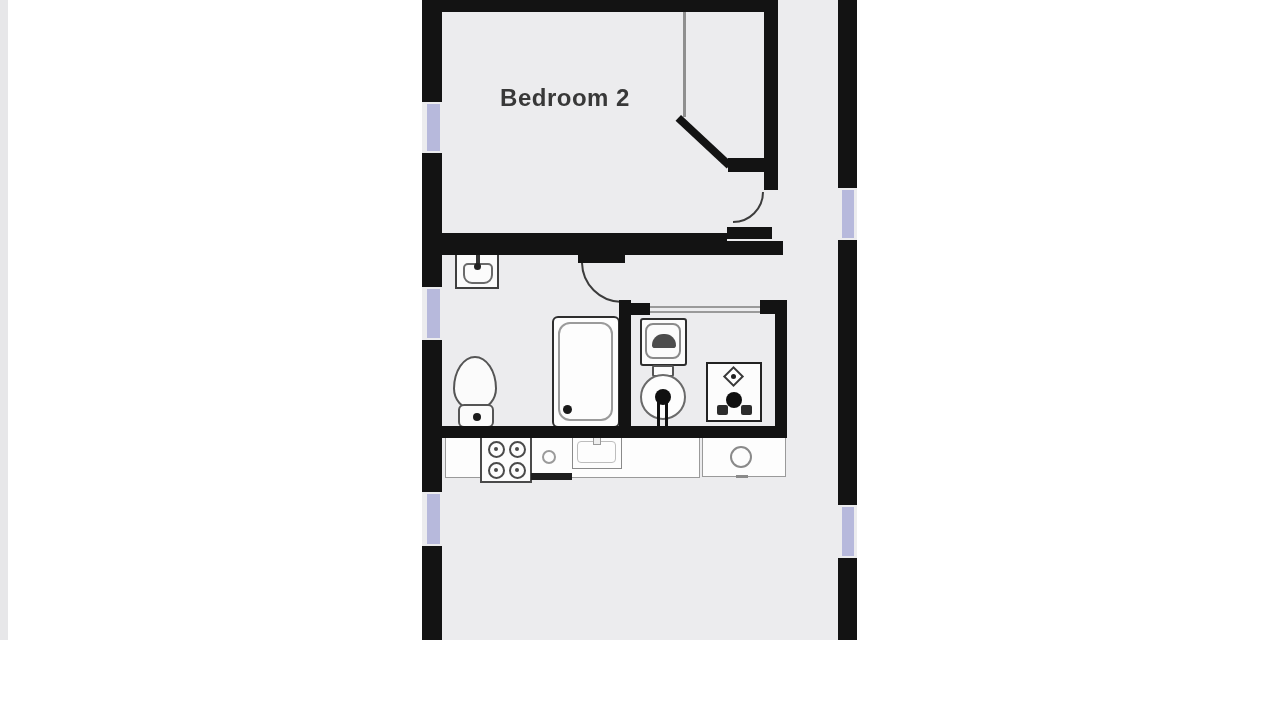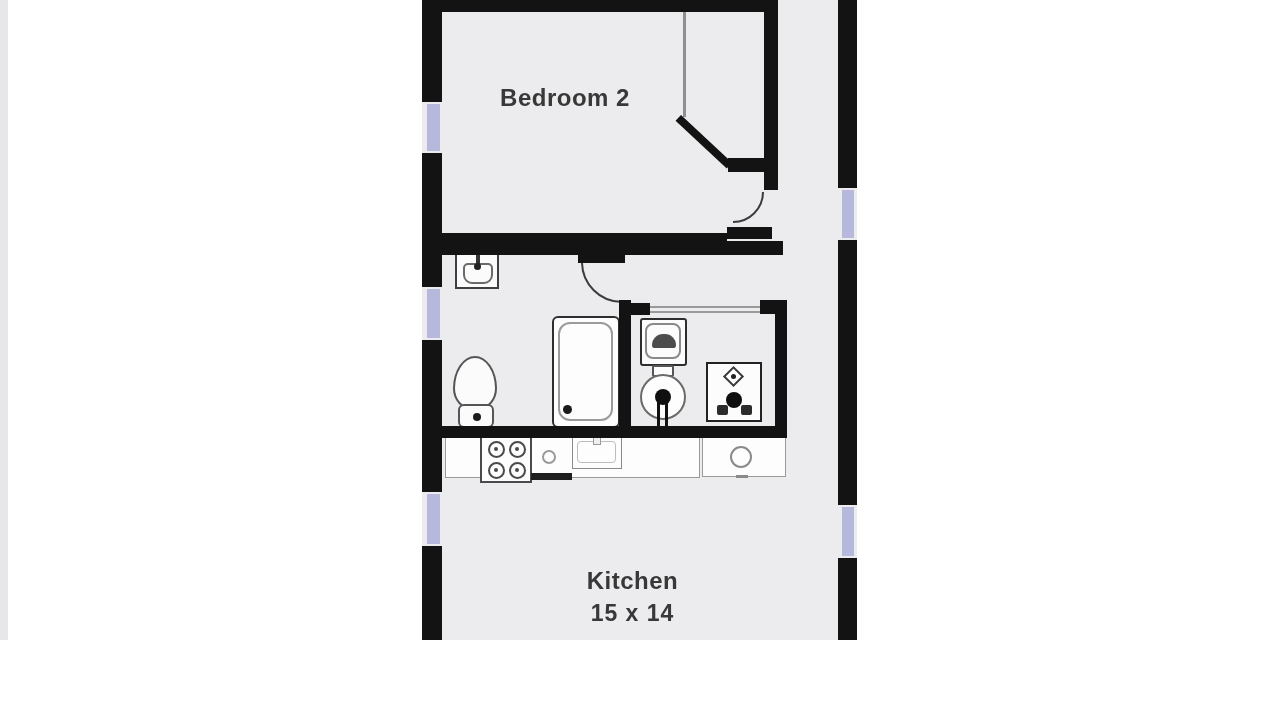--- a/index.html
+++ b/index.html
@@ -142,18 +142,14 @@
     <div style="position:absolute;left:4px;top:4px;width:39px;height:22px;border:1.5px solid #bdbdbd;border-radius:4px;box-sizing:border-box;"></div>
     <div style="position:absolute;left:20px;top:-1px;width:8px;height:9px;border:1.5px solid #9a9a9a;background:#eee;box-sizing:border-box;"></div>
   </div>
 
   <div class="fix" style="left:531px;top:473px;width:41px;height:7px;background:#1f1f1f;"></div>
 
   <div class="label" style="left:440px;top:82px;width:250px;">
     <div class="rname">Bedroom 2</div>
   </div>
 
-  <div class="label" style="left:510px;top:565px;width:245px;">
-    <div class="rname">Kitchen</div>
-    <div class="rdims">15 x 14</div>
-  </div>
 
 </div>
 
 </body></html>

